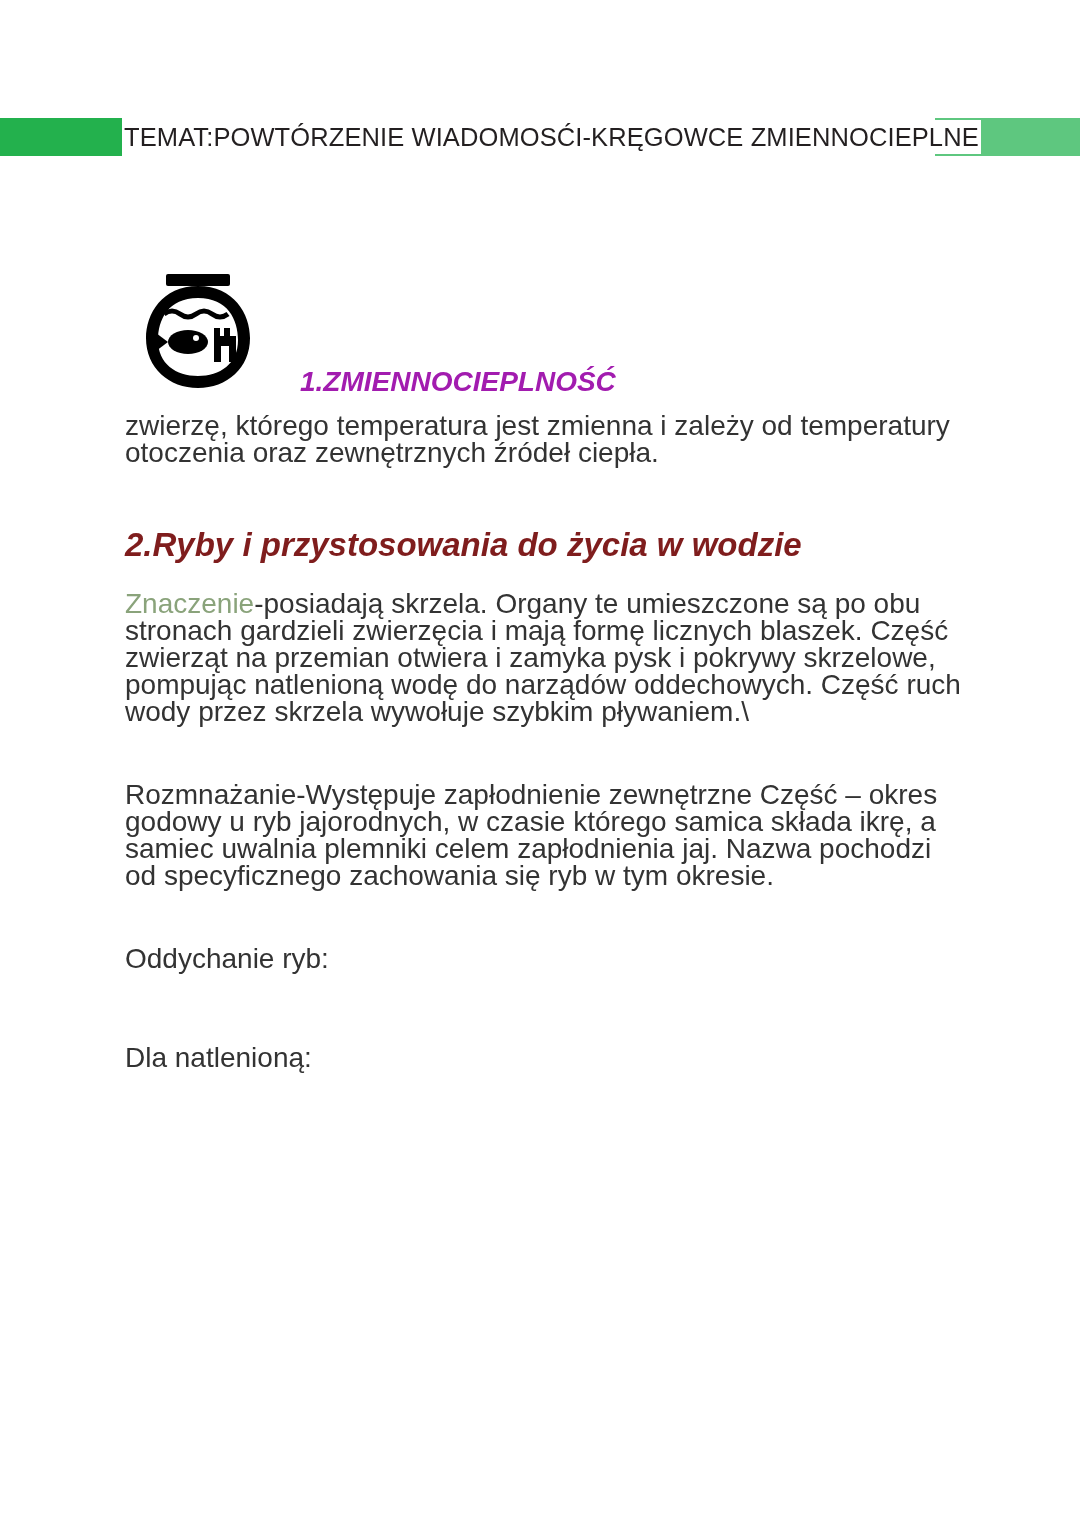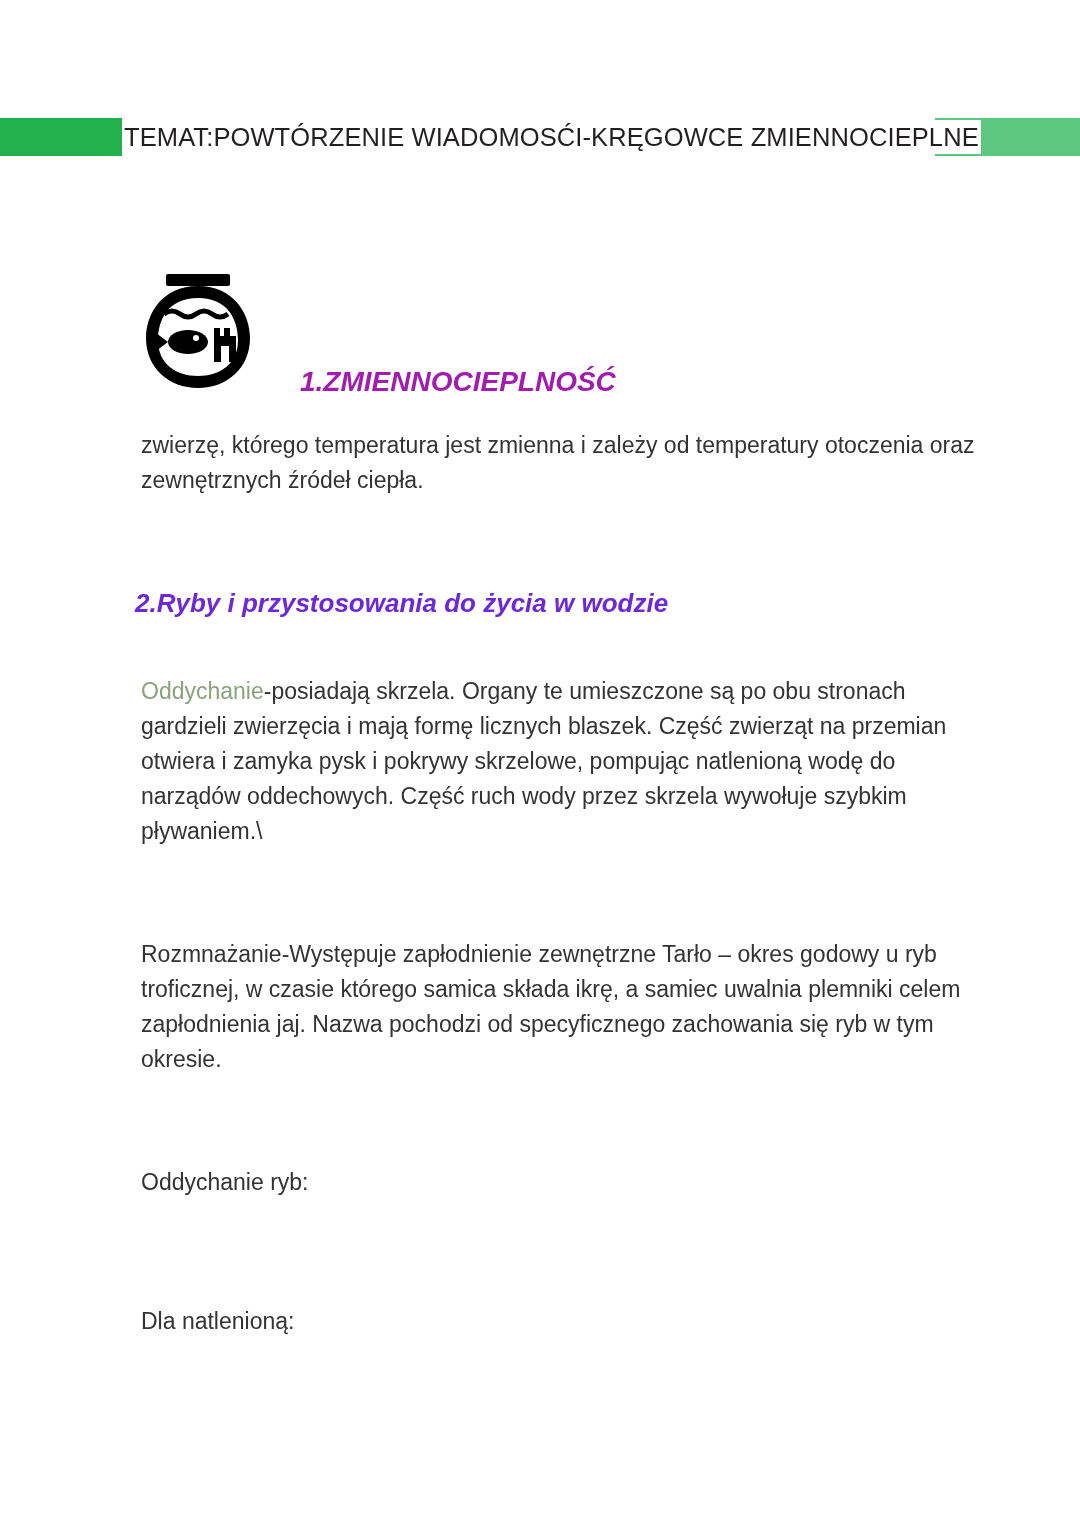--- a/index.html
+++ b/index.html
@@ -80,37 +80,37 @@
     top: 96px;
     font-size: 28px;
     font-weight: bold;
     font-style: italic;
     color: #a21caf;
     white-space: nowrap;
     margin-left: 40px;
   }
 
   p.para {
-    margin: 16px;
-    font-size: 23px;
-    line-height: 35px;
+    margin: 0;
+    font-size: 28px;
+    line-height: 27px;
     color: #333333;
   }
 
   .gap-26 { height: 26px; }
   .gap-46 { height: 46px; }
   .gap-56 { height: 56px; }
   .gap-60 { height: 60px; }
 
   h2.head2 {
-    margin: 10px;
-    font-size: 26px;
+    margin: 0;
+    font-size: 33px;
     font-weight: bold;
     font-style: italic;
-    color: #6d28d9;
+    color: #7f1d1d;
     line-height: 38px;
   }
 
   .kw-green {
     color: #8aa37b;
   }
 
   .para-wide { width: 840px; }
 </style>
 </head>
@@ -151,25 +151,25 @@
   </div>
 
   <p class="para para-wide">zwierzę, którego temperatura jest zmienna i zależy od temperatury otoczenia oraz zewnętrznych źródeł ciepła.</p>
 
   <div class="gap-60"></div>
 
   <h2 class="head2">2.Ryby i przystosowania do życia w wodzie</h2>
 
   <div class="gap-26"></div>
 
-  <p class="para para-wide"><span class="kw-green">Oddychanie</span><span>-posiadają skrzela. Organy te umieszczone są po obu stronach gardzieli zwierzęcia i mają formę licznych blaszek. Część zwierząt na przemian otwiera i zamyka pysk i pokrywy skrzelowe, pompując natlenioną wodę do narządów oddechowych. Część ruch wody przez skrzela wywołuje szybkim pływaniem.\</span></p>
+  <p class="para para-wide"><span class="kw-green">Znaczenie</span><span>-posiadają skrzela. Organy te umieszczone są po obu stronach gardzieli zwierzęcia i mają formę licznych blaszek. Część zwierząt na przemian otwiera i zamyka pysk i pokrywy skrzelowe, pompując natlenioną wodę do narządów oddechowych. Część ruch wody przez skrzela wywołuje szybkim pływaniem.\</span></p>
 
   <div class="gap-56"></div>
 
-  <p class="para para-wide">Rozmnażanie-Występuje zapłodnienie zewnętrzne Tarło – okres godowy u ryb troficznej, w czasie którego samica składa ikrę, a samiec uwalnia plemniki celem zapłodnienia jaj. Nazwa pochodzi od specyficznego zachowania się ryb w tym okresie.</p>
+  <p class="para para-wide">Rozmnażanie-Występuje zapłodnienie zewnętrzne Część – okres godowy u ryb jajorodnych, w czasie którego samica składa ikrę, a samiec uwalnia plemniki celem zapłodnienia jaj. Nazwa pochodzi od specyficznego zachowania się ryb w tym okresie.</p>
 
   <div class="gap-56"></div>
 
   <p class="para">Oddychanie ryb:</p>
 
   <div class="gap-26"></div>
 
 
   <div class="gap-46"></div>
 

